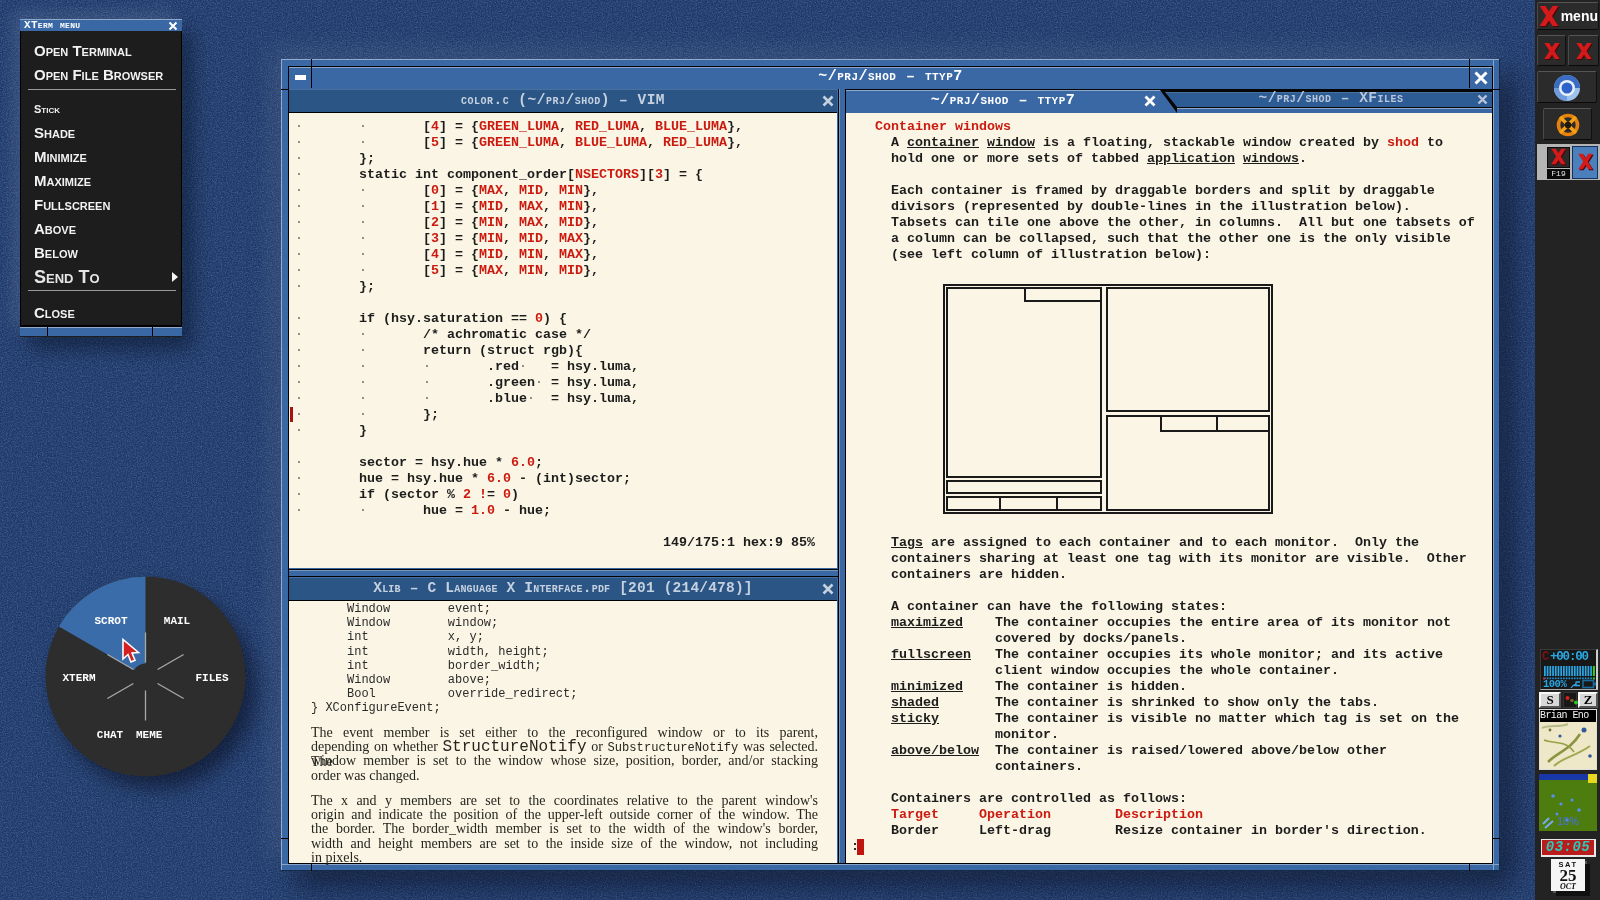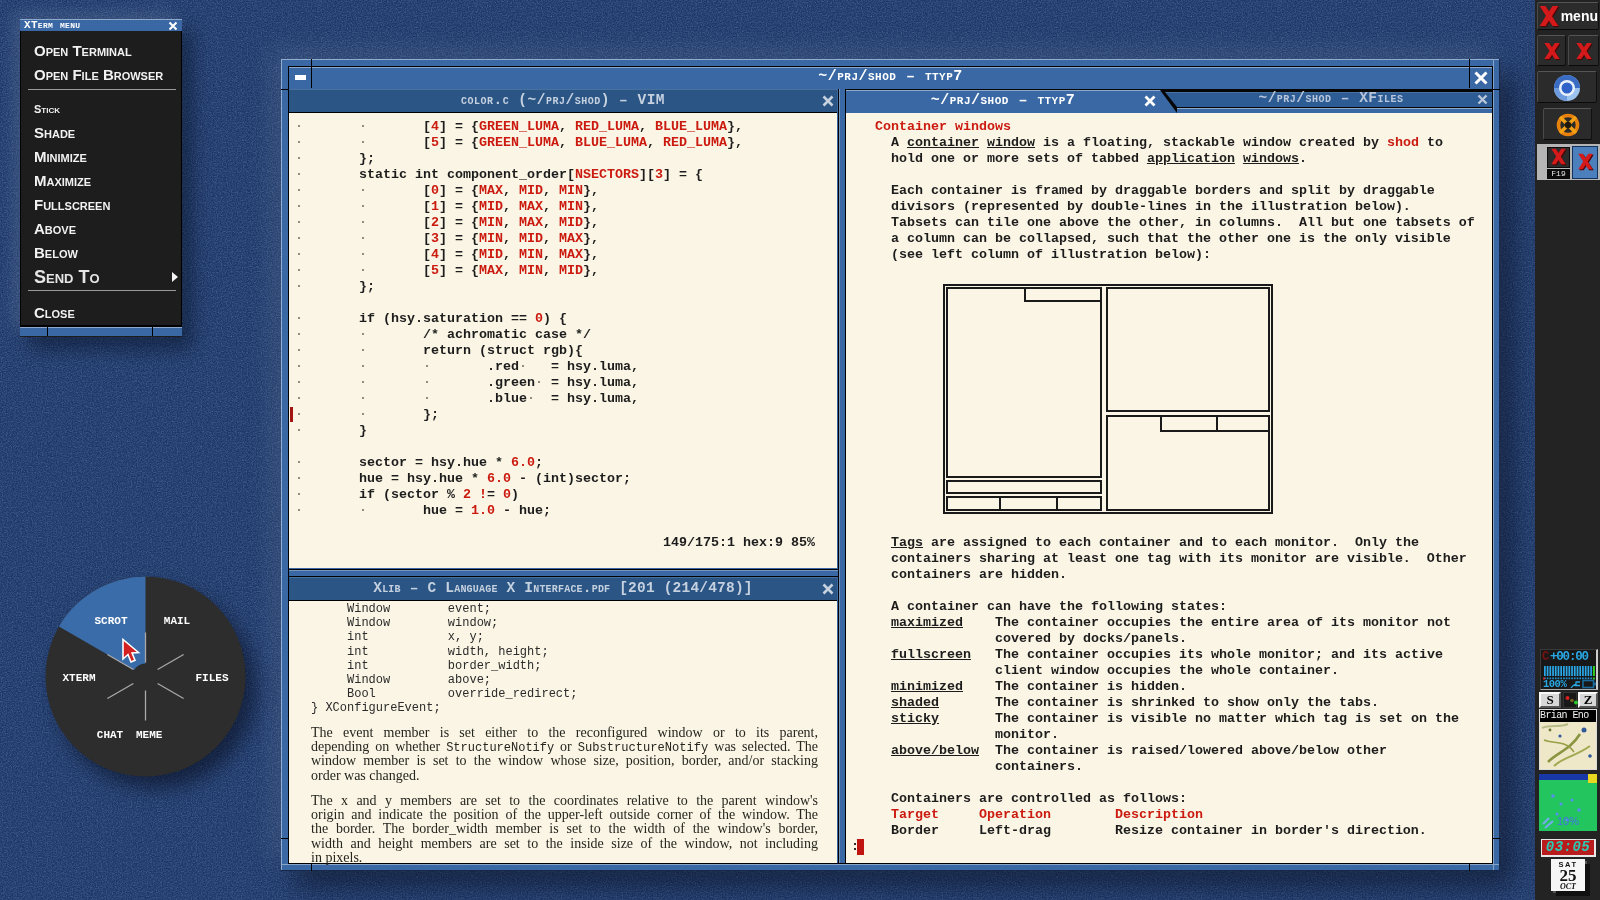--- a/index.html
+++ b/index.html
@@ -179,21 +179,21 @@
 <pre class="term" style="left:311px;top:602px;font-size:12px;line-height:14.2px;color:#2b2b2b;font-weight:normal">     Window        event;
      Window        window;
      int           x, y;
      int           width, height;
      int           border_width;
      Window        above;
      Bool          override_redirect;
 } XConfigureEvent;</pre>
 <div class="abs" style="left:311px;top:726px;width:507px;font-family:'Liberation Serif',serif;font-size:14px;line-height:14.2px;color:#26261f">
     <div style="text-align:justify;text-align-last:justify;height:14.2px">The event member is set either to the reconfigured window or to its parent,</div>
-    <div style="text-align:justify;text-align-last:justify;height:14.2px">depending on whether <span style="font-family:'Liberation Mono',monospace;font-size:12px">StructureNotify</span> or <span style="font-family:'Liberation Mono',monospace;font-size:12.1px">SubstructureNotify</span> was selected. The</div>
+    <div style="text-align:justify;text-align-last:justify;height:14.2px">depending on whether <span style="font-family:'Liberation Mono',monospace;font-size:16px">StructureNotify</span> or <span style="font-family:'Liberation Mono',monospace;font-size:12.1px">SubstructureNotify</span> was selected. The</div>
     <div style="text-align:justify;text-align-last:justify;height:14.2px">window member is set to the window whose size, position, border, and/or stacking</div>
     <div style="text-align:left;text-align-last:left;height:14.2px">order was changed.</div>
   </div>
 <div class="abs" style="left:311px;top:794px;width:507px;font-family:'Liberation Serif',serif;font-size:14px;line-height:14.2px;color:#26261f">
     <div style="text-align:justify;text-align-last:justify;height:14.2px">The x and y members are set to the coordinates relative to the parent window's</div>
     <div style="text-align:justify;text-align-last:justify;height:14.2px">origin and indicate the position of the upper-left outside corner of the window. The</div>
     <div style="text-align:justify;text-align-last:justify;height:14.2px">the border. The border_width member is set to the width of the window's border,</div>
     <div style="text-align:justify;text-align-last:justify;height:14.2px">width and height members are set to the inside size of the window, not including</div>
     <div style="text-align:right;text-align-last:left;height:14.2px">in pixels.</div>
   </div>
@@ -368,21 +368,21 @@
       <rect width="56" height="47" fill="#eee8c8"></rect>
       <path d="M8 40 C18 30 30 28 40 12" stroke="#8a9440" stroke-width="2.5" fill="none"></path>
       <path d="M14 44 C22 36 36 34 50 24" stroke="#a0a850" stroke-width="2" fill="none"></path>
       <path d="M4 18 C14 22 26 18 34 30" stroke="#98a048" stroke-width="1.6" fill="none"></path>
       <circle cx="44" cy="8" r="2.5" fill="#30589a"></circle>
       <circle cx="20" cy="14" r="1.6" fill="#30589a"></circle>
       <circle cx="50" cy="34" r="1.8" fill="#30589a"></circle>
       <circle cx="10" cy="8" r="1.4" fill="#6a7430"></circle>
       <path d="M2 6 C10 2 20 6 28 2" stroke="#b8bc88" stroke-width="2" fill="none"></path>
     </svg></div>
-<div class="abs" style="left:1539px;top:774px;width:58px;height:57px;background:#22c55e"><svg width="58" height="57" viewBox="0 0 58 57">
+<div class="abs" style="left:1539px;top:774px;width:58px;height:57px;background:#4d7c0f"><svg width="58" height="57" viewBox="0 0 58 57">
       <rect width="58" height="6" fill="#1838a8"></rect>
       <rect x="49" y="0" width="9" height="9" fill="#e8d820"></rect>
       <circle cx="14" cy="22" r="1.8" fill="#5890f0"></circle>
       <circle cx="22" cy="30" r="1.6" fill="#5890f0"></circle>
       <circle cx="33" cy="26" r="1.5" fill="#5890f0"></circle>
       <circle cx="40" cy="36" r="1.8" fill="#5890f0"></circle>
       <circle cx="18" cy="40" r="1.5" fill="#5890f0"></circle>
       <circle cx="28" cy="46" r="1.6" fill="#5890f0"></circle>
       <path d="M4 50 L10 44 M6 54 L14 47" stroke="#78aaf2" stroke-width="2"></path>
       <text x="29" y="51" text-anchor="middle" font-size="11" fill="#4870e8" font-family="Liberation Sans">10%</text>

